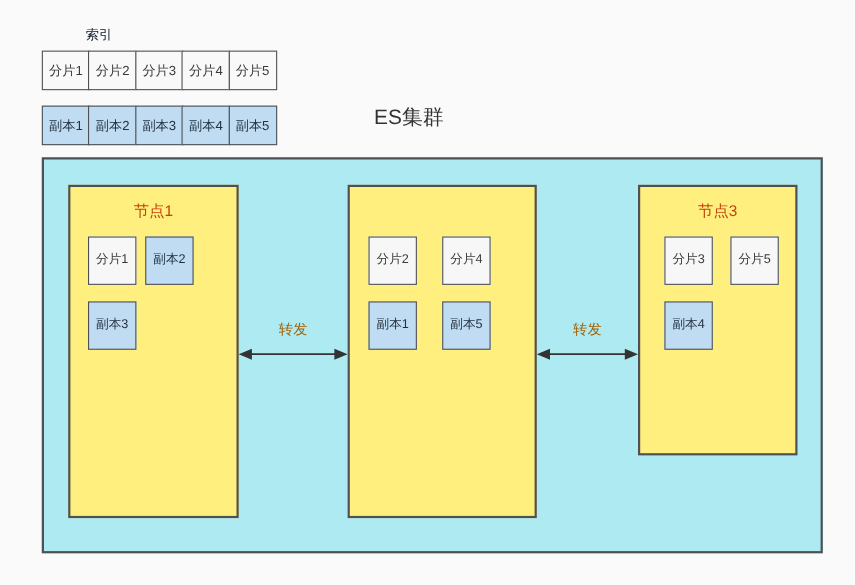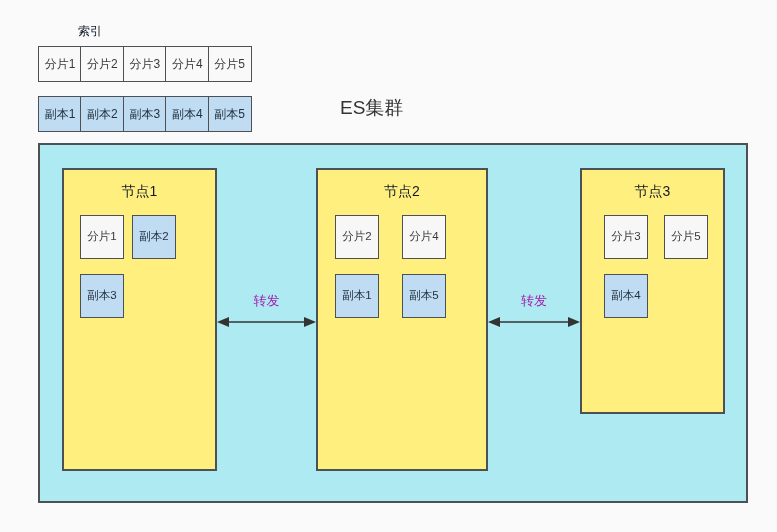--- a/index.html
+++ b/index.html
@@ -89,21 +89,21 @@
   #node-2 { left: 580px; top: 168px; width: 145px; height: 246px; }
 
   .node-title {
     position: absolute;
     top: 12px;
     left: 0;
     right: 0;
     text-align: center;
     font-size: 14px;
     line-height: 18px;
-    color: #0f172a;
+    color: #c2410c;
     white-space: nowrap;
   }
 
   .unit-box {
     position: absolute;
     width: 44px;
     height: 44px;
     box-sizing: border-box;
     border: 1.8px solid #4d5156;
     display: flex;
@@ -123,22 +123,23 @@
   }
   .connector svg { display: block; }
   .connector-label {
     position: absolute;
     top: -3px;
     left: 0;
     right: 0;
     text-align: center;
     font-size: 13px;
     line-height: 16px;
-    color: #a21caf;
-    white-space: nowrap;
+    color: #a16207;
+    white-space: nowrap;
+    font-family: Liberation Mono, monospace;
   }
   #connector-0 { left: 217px; top: 296px; width: 99px; }
   #connector-1 { left: 488px; top: 296px; width: 92px; }
 </style>
 </head>
 <body>
 
 <div id="canvas">
 
   <div class="index-title">索引</div>
@@ -165,21 +166,20 @@
 
   <div class="node-box" id="node-0">
     <div class="node-title">节点1</div>
 
   <div class="unit-box shard" style="left: 16px; top: 45px;">分片1</div>
       <div class="unit-box replica" style="left: 68px; top: 45px;">副本2</div>
       <div class="unit-box replica" style="left: 16px; top: 104px;">副本3</div>
     </div>
 
   <div class="node-box" id="node-1">
-    <div class="node-title">节点2</div>
 
   <div class="unit-box shard" style="left: 17px; top: 45px;">分片2</div>
       <div class="unit-box shard" style="left: 84px; top: 45px;">分片4</div>
       <div class="unit-box replica" style="left: 17px; top: 104px;">副本1</div>
       <div class="unit-box replica" style="left: 84px; top: 104px;">副本5</div>
     </div>
 
   <div class="node-box" id="node-2">
     <div class="node-title">节点3</div>
 

